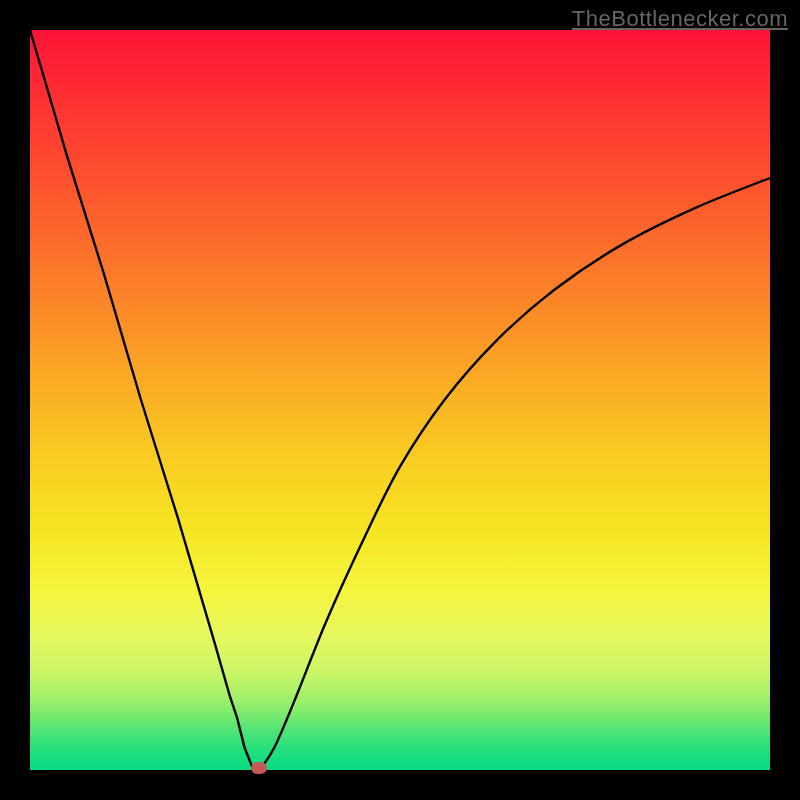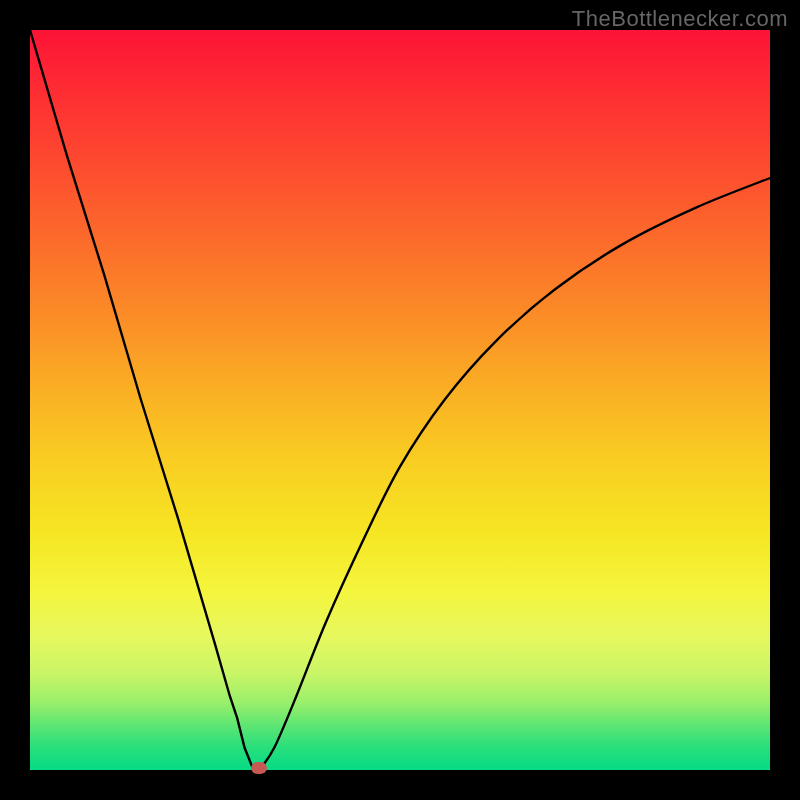--- a/index.html
+++ b/index.html
@@ -19,20 +19,21 @@
   }
   .watermark {
     position: absolute;
     top: 6px;
     right: 12px;
     color: #666;
     font-size: 22px;
     letter-spacing: 0.5px;
     z-index: 5;
     user-select: none;
+    text-decoration: underline;
   }
   
   .plotarea {
     position: absolute;
     left: 30px;
     top: 30px;
     width: 740px;
     height: 740px;
     
     background: linear-gradient(

